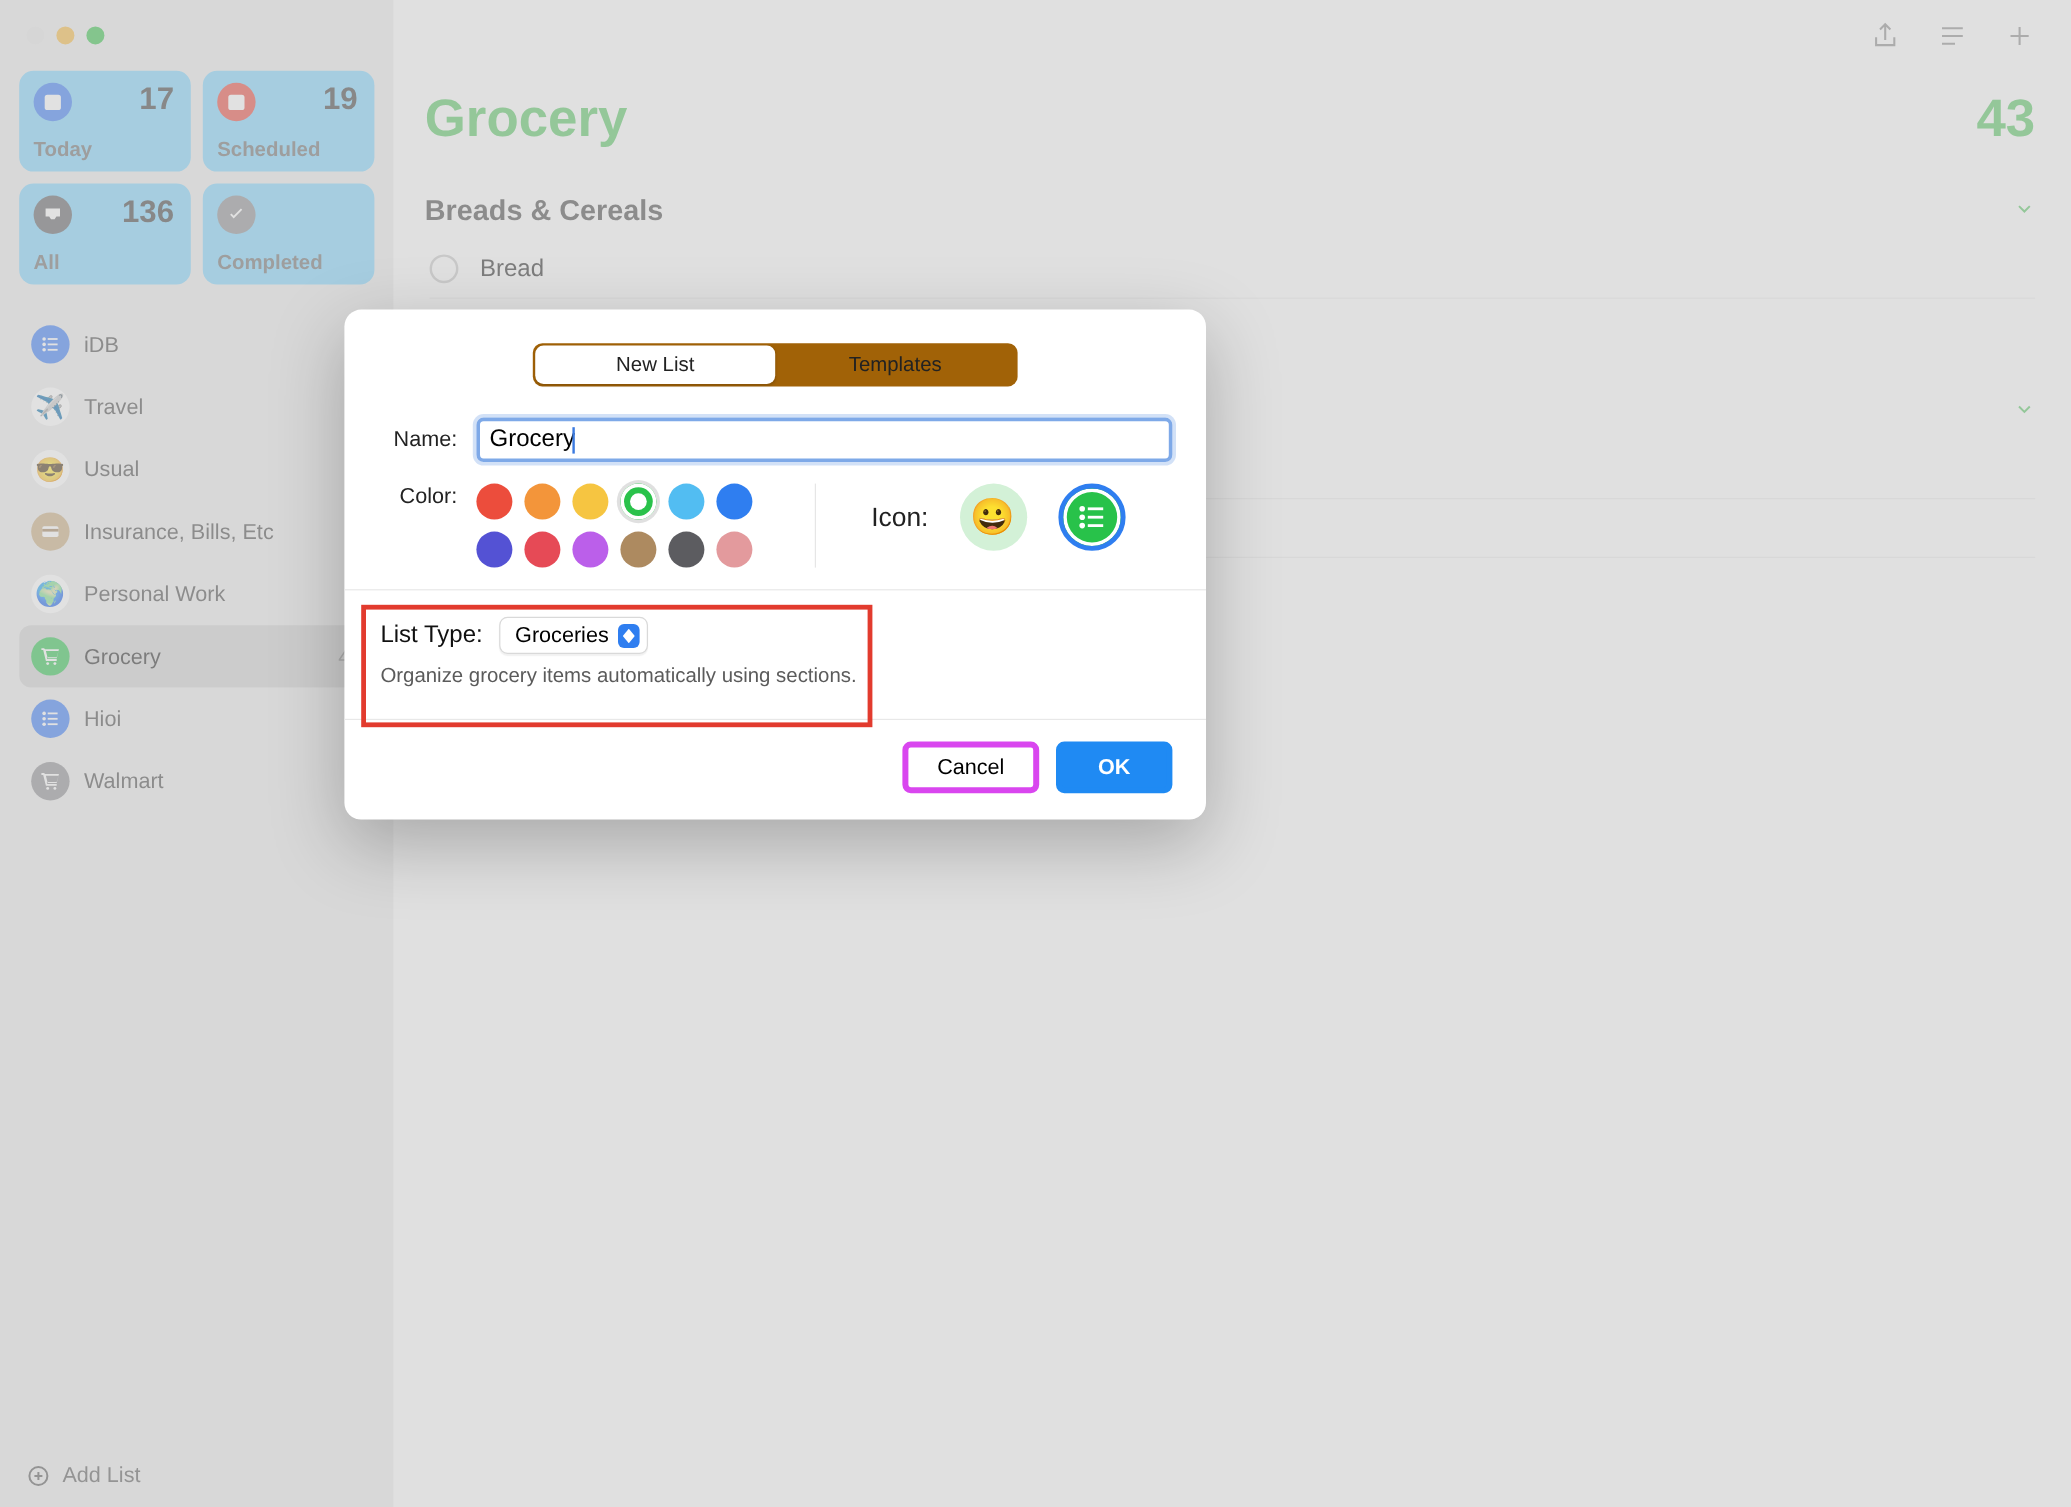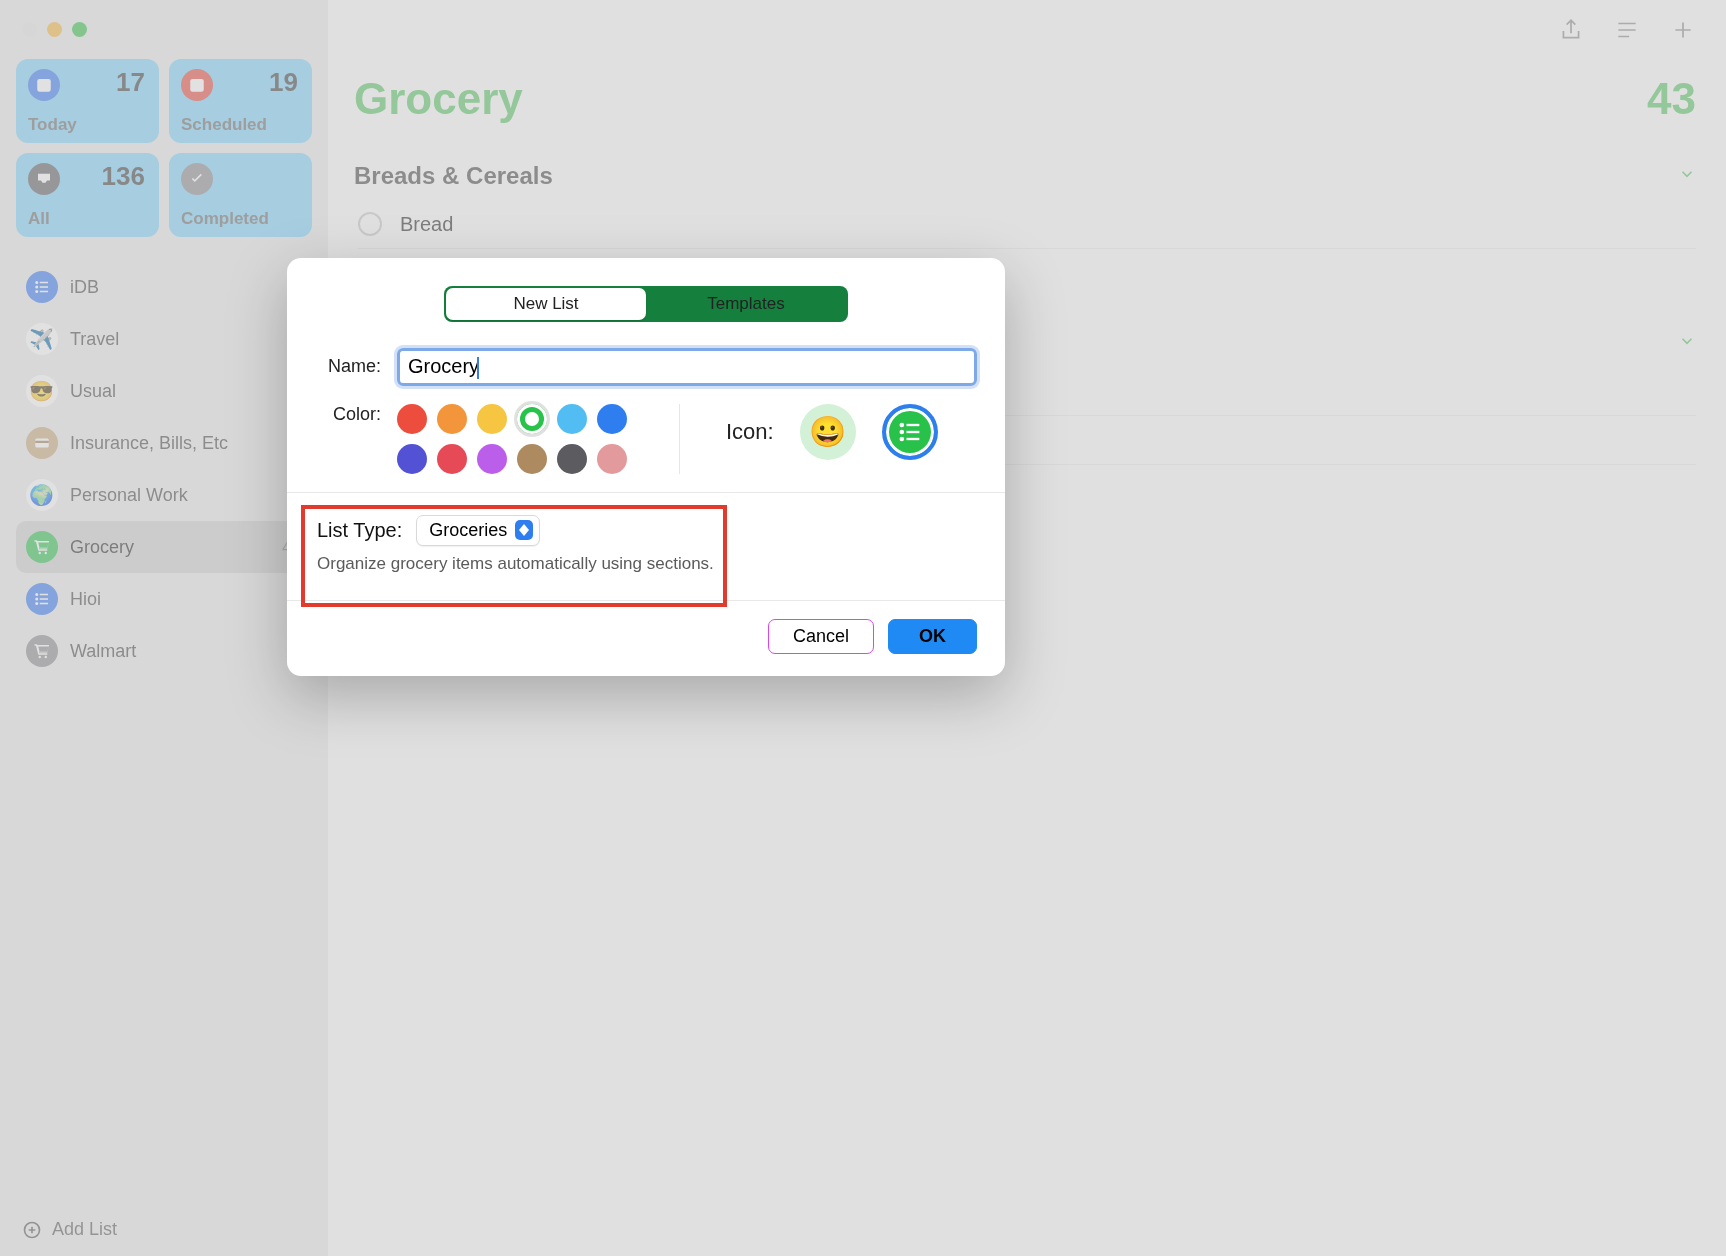--- a/index.html
+++ b/index.html
@@ -53,21 +53,21 @@
 .reminder-row { display:flex; align-items:center; gap:18px; padding:12px 0; border-bottom:1px solid #ececec; margin-left:4px;}
 .reminder-circle { width:24px; height:24px; border:2px solid #c8c8c8; border-radius:50%; flex-shrink:0;}
 .reminder-circle.dashed { border:2px dashed #cfcfcf; }
 .reminder-title { font-size:20px; color:#222; }
 
 
 .dim { position:absolute; inset:0; background: rgba(200,200,200,0.55); }
 
 
 .modal { position:absolute; left:287px; top:258px; width:718px; background:#fff; border-radius:14px; box-shadow: 0 20px 60px rgba(0,0,0,.25); padding:28px 28px 22px 28px; }
-.segmented { width:404px; margin:0 auto 26px auto; background:#15803d; border-radius:8px; display:flex; padding:2px; }
+.segmented { width:404px; margin:0 auto 26px auto; background:#a16207; border-radius:8px; display:flex; padding:2px; }
 .segmented .seg { flex:1; text-align:center; font-size:17px; padding:6px 0; border-radius:7px; color:#222; cursor:pointer;}
 .segmented .seg.active { background:#fff; box-shadow:0 1px 2px rgba(0,0,0,.15); font-weight:500;}
 
 .form-row { display:flex; align-items:center; gap:16px; margin-bottom:18px; }
 .form-label { width:66px; text-align:right; font-size:18px; color:#222; }
 .name-input { flex:1; border:3px solid #7ea9e8; border-radius:6px; padding:4px 8px; font-size:20px; outline:none; box-shadow: 0 0 0 3px rgba(126,169,232,.35); position:relative;}
 .cursor-bar { display:inline-block; width:2px; height:22px; background:#3b7ae0; vertical-align:middle; margin-left:-2px;}
 
 .color-icon-row { display:flex; align-items:flex-start; gap:28px; margin-bottom:6px;}
 .colors-block { display:flex; gap:16px; }
@@ -91,22 +91,22 @@
 .list-type-block { position:relative; padding:4px 2px 8px 2px; }
 .list-type-row { display:flex; align-items:center; gap:14px; }
 .list-type-label { font-size:20px; color:#111; }
 .select-pill { display:flex; align-items:center; gap:8px; border:1px solid #d9d9d9; border-radius:7px; padding:4px 6px 4px 12px; font-size:18px; background:#fff; box-shadow:0 1px 1px rgba(0,0,0,.06); cursor:pointer;}
 .select-arrows { width:18px; height:20px; background:#2f7ef0; border-radius:5px; display:flex; flex-direction:column; align-items:center; justify-content:center; }
 .select-arrows svg{ width:10px; height:6px; fill:#fff; }
 .list-type-desc { font-size:17px; color:#5b5b5b; margin-top:8px; }
 .highlight-box { position:absolute; left:-14px; top:-6px; width:426px; height:102px; border:4px solid #e23b2e; pointer-events:none; }
 
 .dialog-buttons { display:flex; justify-content:flex-end; gap:14px; margin-top:6px; }
-.btn { font-size:18px; padding:6px 24px; border-radius:7px; border:1px solid #d946ef; background:#fff; cursor:pointer;}
-.btn.primary { background:#1f8af3; color:#000000; border-color:#1f8af3; font-weight:600; padding:6px 30px;}
+.btn { font-size:18px; padding:6px 24px; border-radius:7px; border:5px solid #d946ef; background:#fff; cursor:pointer;}
+.btn.primary { background:#1f8af3; color:#ffffff; border-color:#1f8af3; font-weight:600; padding:6px 30px;}
 </style>
 </head>
 <body>
 
 <div class="app">
 
   <aside class="sidebar">
     <div class="traffic-lights">
       <span class="tl-close"></span>
       <span class="tl-min"></span>

